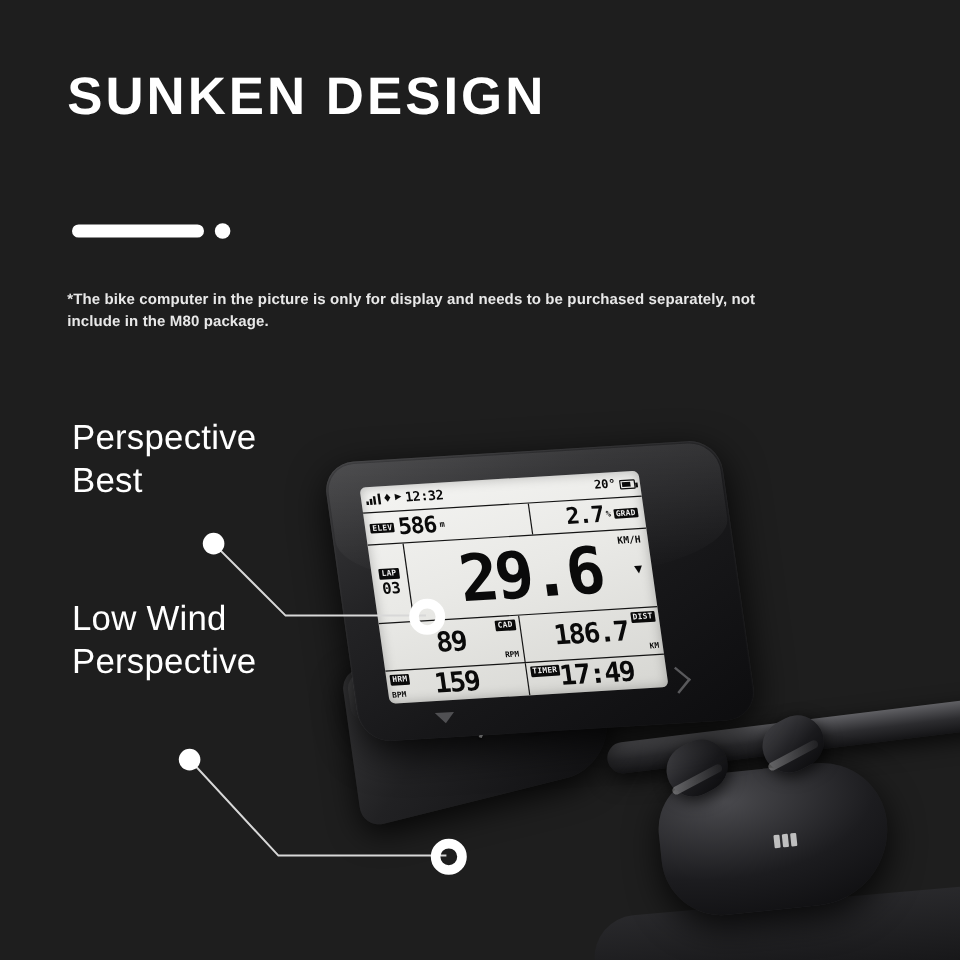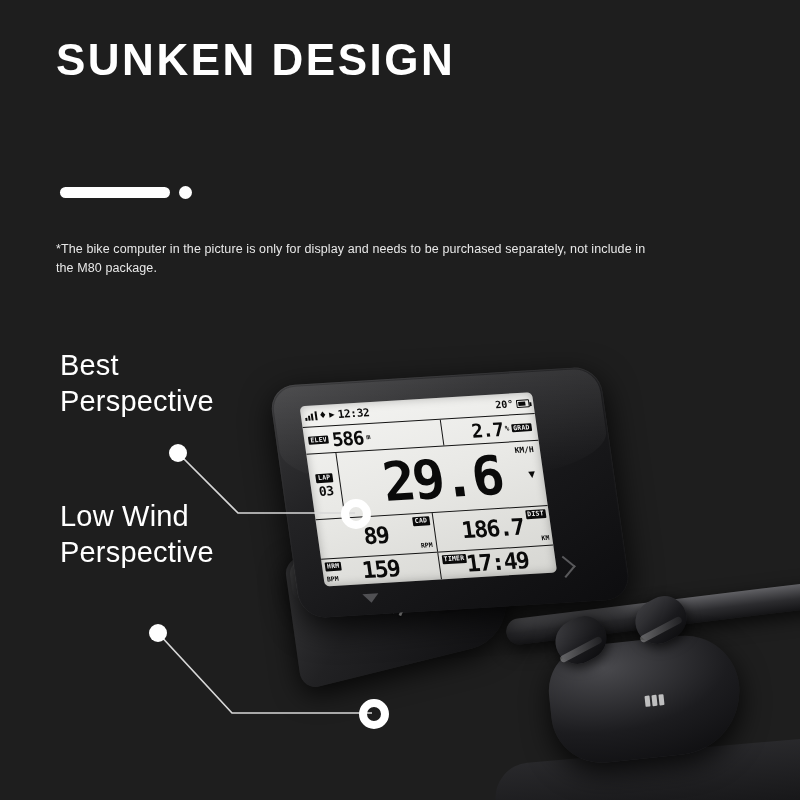--- a/index.html
+++ b/index.html
@@ -13,30 +13,30 @@
   }
 
   
   #header { position:absolute; left:56px; top:34px; }
   #title-line1 {
     font-size:44px; font-weight:700; letter-spacing:1px;
     line-height:1.05; color:#ffffff;
   }
   #title-line2 {
     font-size:44px; font-weight:700; letter-spacing:2.5px;
-    line-height:1.2; color:#ffffff; margin-top:0;
+    line-height:1.2; color:#ffffff; margin-top:21px;
   }
 
   #rule { position:absolute; left:60px; top:186px; display:flex; align-items:center; gap:9px; }
   #rule-bar { width:110px; height:11px; border-radius:6px; background:#ffffff; }
   #rule-dot { width:13px; height:13px; border-radius:50%; background:#ffffff; }
 
   #disclaimer {
     position:absolute; left:56px; top:240px; width:600px;
-    font-size:12.5px; line-height:1.55; font-weight:400;
+    font-size:12.5px; line-height:1.55; font-weight:700;
     color:#e8e8e8; letter-spacing:.1px;
   }
 
   
   .callout-label {
     position:absolute; font-size:29px; font-weight:400;
     line-height:1.24; color:#ffffff; letter-spacing:.2px;
   }
   #label-best { left:60px; top:348px; }
   #label-wind { left:60px; top:499px; }
@@ -254,22 +254,22 @@
 </div>
 
 <div id="rule">
   <div id="rule-bar"></div>
   <div id="rule-dot"></div>
 </div>
 
 <div id="disclaimer">*The bike computer in the picture is only for display and needs to be purchased separately, not include in the M80 package.</div>
 
 <div id="label-best" class="callout-label">
+  <div>Perspective</div>
   <div>Best</div>
-  <div>Perspective</div>
 </div>
 
 <div id="label-wind" class="callout-label">
   <div>Low Wind</div>
   <div>Perspective</div>
 </div>
 
 <div id="photo">
 
   <div id="bar-top"></div>

